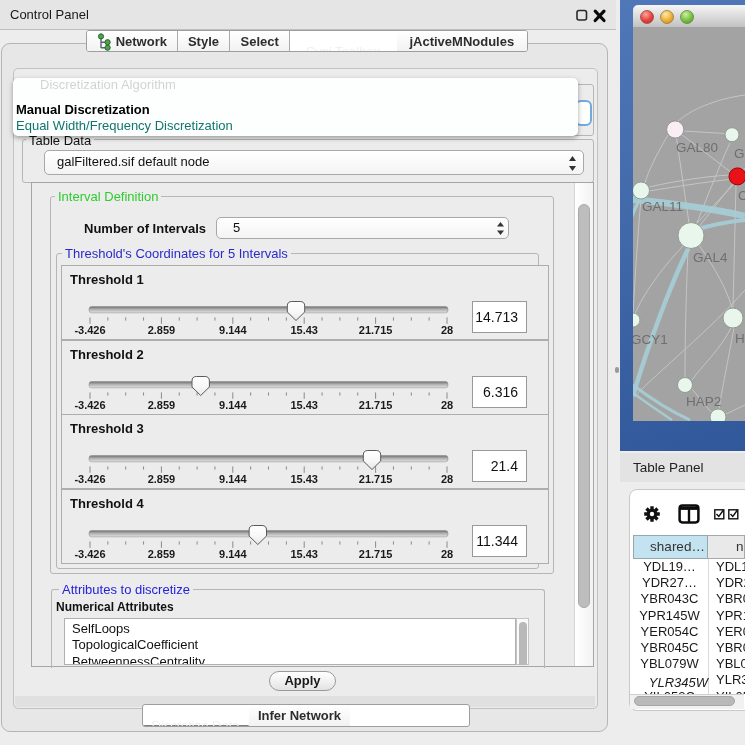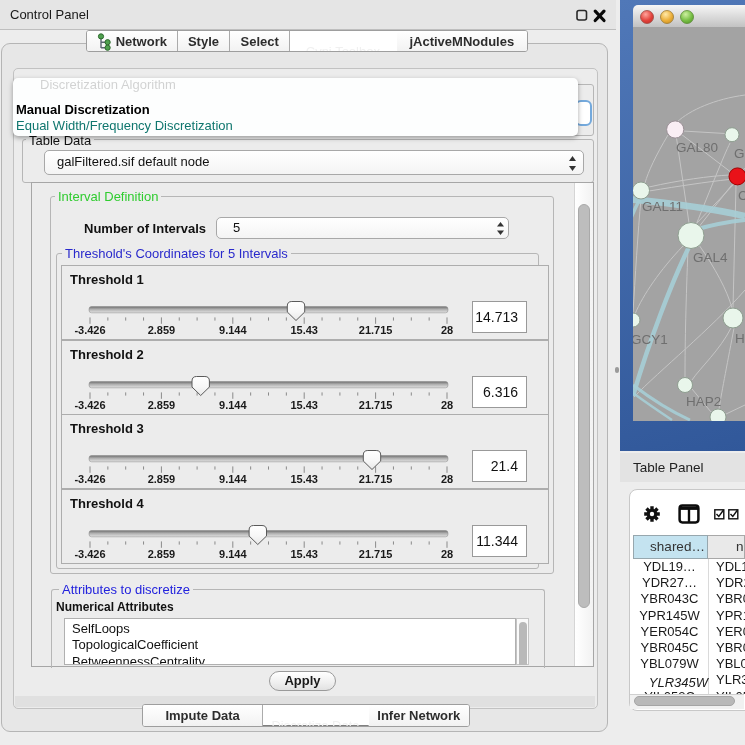--- a/index.html
+++ b/index.html
@@ -223,21 +223,20 @@
   <div class="abs" style="left:56px;top:600px;font-size:12px;font-weight:bold;color:#111;">Numerical Attributes</div>
   <div class="abs" id="attrlist">
     <div style="padding:2px 0 0 7px;line-height:16.3px;">SelfLoops<br>TopologicalCoefficient<br>BetweennessCentrality</div>
   </div>
   <div class="abs" style="left:516px;top:618px;width:13px;height:47px;background:#FAFAFA;border:1px solid #C4C4C4;box-sizing:border-box;"></div>
   <div class="abs" style="left:519px;top:622px;width:8px;height:43px;background:#B9B9B9;border-radius:4px 4px 0 0;"></div>
 
   <div class="abs" style="left:269px;top:671px;width:67px;height:20px;background:linear-gradient(#ffffff,#efefef 60%,#e2e2e2);border:1px solid #9A9A9A;border-radius:10px;box-sizing:border-box;text-align:center;font-size:13px;font-weight:600;color:#1a1a1a;line-height:18px;">Apply</div>
 
   <div class="abs seg" id="bottabs">
-    <div class="s" style="width:121px;">Impute Data</div>
     <div class="s sel" style="width:106px;">Discretize Data</div>
     <div class="s" style="width:101px;">Infer Network</div>
   </div>
 
   <div class="abs" style="left:615px;top:367px;width:4px;height:6px;background:#9a9a9a;border-radius:2px;"></div>
 
   <div class="abs" id="netwin"></div>
   <div class="abs" id="nettitle">
     <svg width="80" height="22" viewBox="0 0 80 22">
       <defs>

